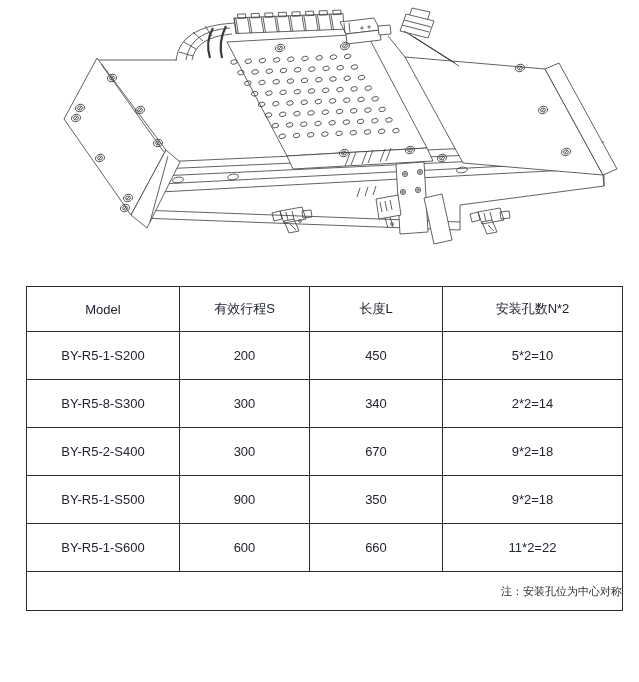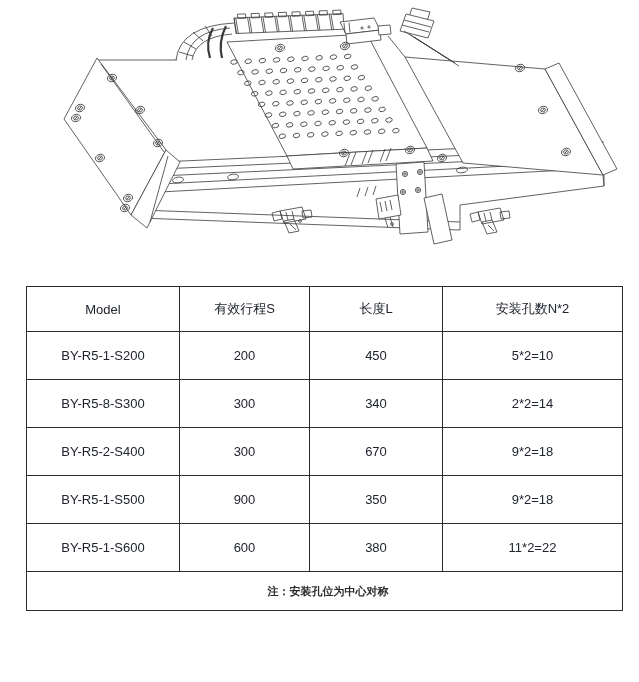--- a/index.html
+++ b/index.html
@@ -13,22 +13,22 @@
   .ln .face{fill:#ffffff;}
   .ln .bold{stroke-width:2.2;}
   
   table.spec{position:absolute;left:26px;top:286px;width:596px;
              border-collapse:collapse;table-layout:fixed;}
   table.spec td,table.spec th{border:1px solid #2b2b2b;text-align:center;
              font-size:13px;font-weight:normal;color:#20242e;
              vertical-align:middle;padding:0;overflow:hidden;white-space:nowrap;}
   table.spec tr.hdr td{height:44px;}
   table.spec tr.row td{height:47px;}
-  table.spec tr.note td{height:38px;text-align:center;padding-left:7px;
-             font-size:11px;color:#2c2c2c;font-weight:bold;}
+  table.spec tr.note td{height:38px;text-align:right;padding-left:7px;
+             font-size:11px;color:#2c2c2c;}
 </style>
 </head>
 <body>
 
 <div class="page">
 
   <div class="drawing">
     <svg viewBox="0 0 639 272" width="639" height="272">
       <g class="ln">
 
@@ -348,21 +348,21 @@
       </tr>
       <tr class="row">
         <td>BY-R5-1-S500</td>
         <td>900</td>
         <td>350</td>
         <td>9*2=18</td>
       </tr>
       <tr class="row">
         <td>BY-R5-1-S600</td>
         <td>600</td>
-        <td>380</td>
+        <td>660</td>
         <td>11*2=22</td>
       </tr>
       <tr class="note">
         <td colspan="4">注：安装孔位为中心对称</td>
       </tr>
     </tbody>
   </table>
 </div>
 
 </body></html>

